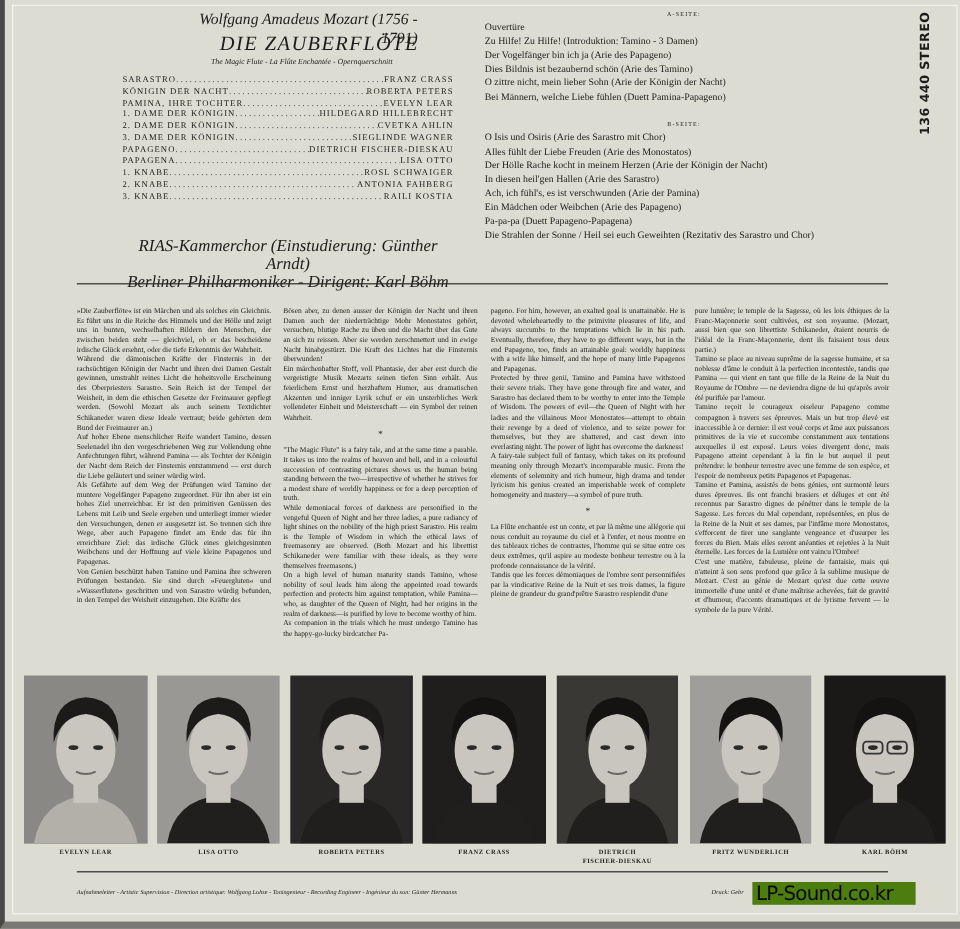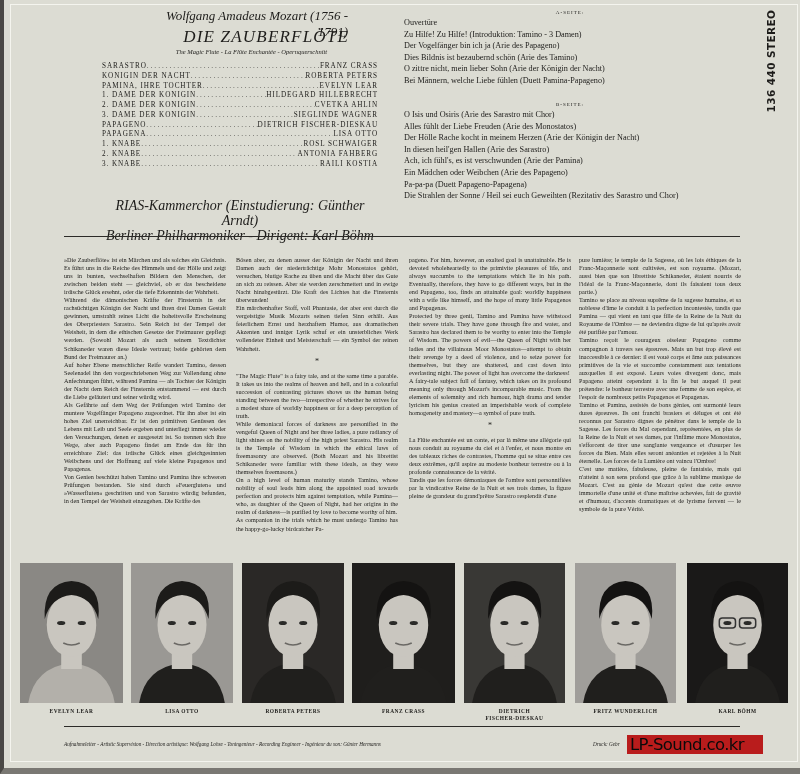--- a/index.html
+++ b/index.html
@@ -43,21 +43,21 @@
     
     .portraits { position: absolute; left: 14px; top: 563px; width: 776px; height: 110px; }
     .portrait { position: absolute; top: 0; height: 141px; }
     .photo { position: absolute; left: 0; top: 0; width: 100%; height: 140px; overflow: hidden; background: #2a2a28; }
     .photo svg { width: 100%; height: 100%; display: block; }
     .caption { position: absolute; top: 145px; width: 100%; text-align: center; font-size: 5.4px; font-weight: bold; letter-spacing: 0.5px; line-height: 7px; }
     .credits { position: absolute; left: 60px; top: 741px; font-style: italic; font-size: 5.2px; white-space: nowrap; }
     .printer { position: absolute; left: 589px; top: 741px; font-style: italic; font-size: 5.2px; }
     .watermark {
       position: absolute; left: 623px; top: 735px; width: 136px; height: 19px;
-      background: #b91c1c; font-family: "DejaVu Sans", sans-serif; font-size: 16.5px; letter-spacing: -0.6px;
+      background: #4d7c0f; font-family: "DejaVu Sans", sans-serif; font-size: 16.5px; letter-spacing: -0.6px;
       color: #0a0a0a; line-height: 19px; padding-left: 3px;
     }
   </style>
 </head>
 <body>
 
 <div class="sleeve">
   <div class="inner-frame"></div>
 
   <div class="composer">Wolfgang Amadeus Mozart (1756 - 1791)</div>

